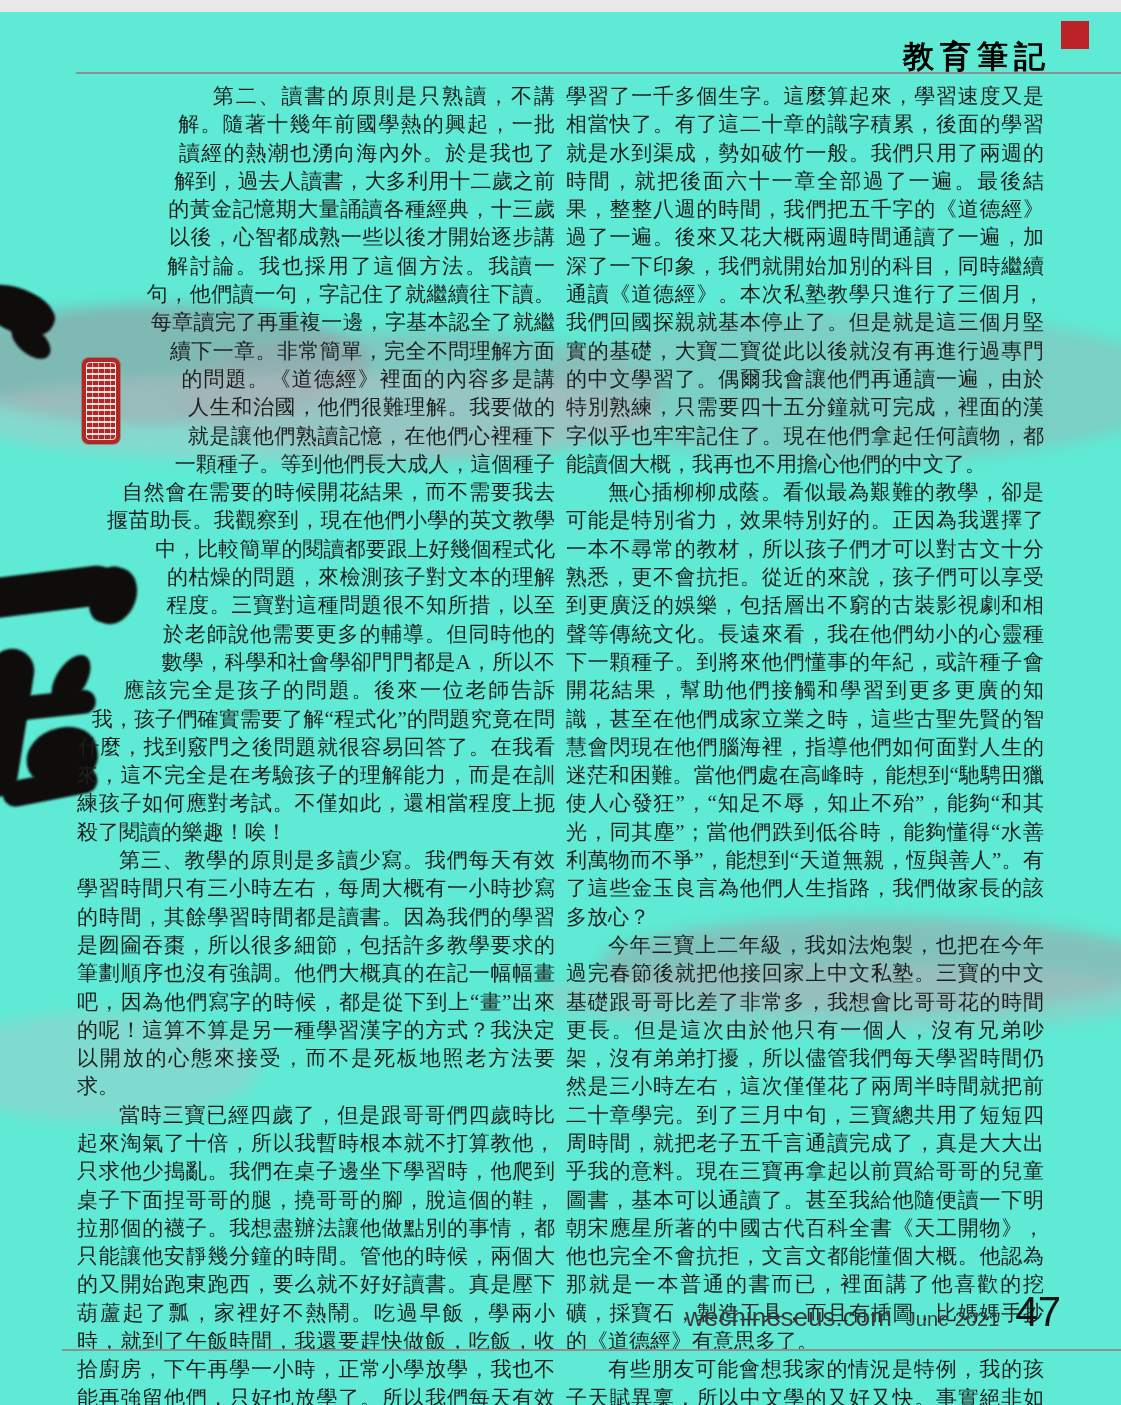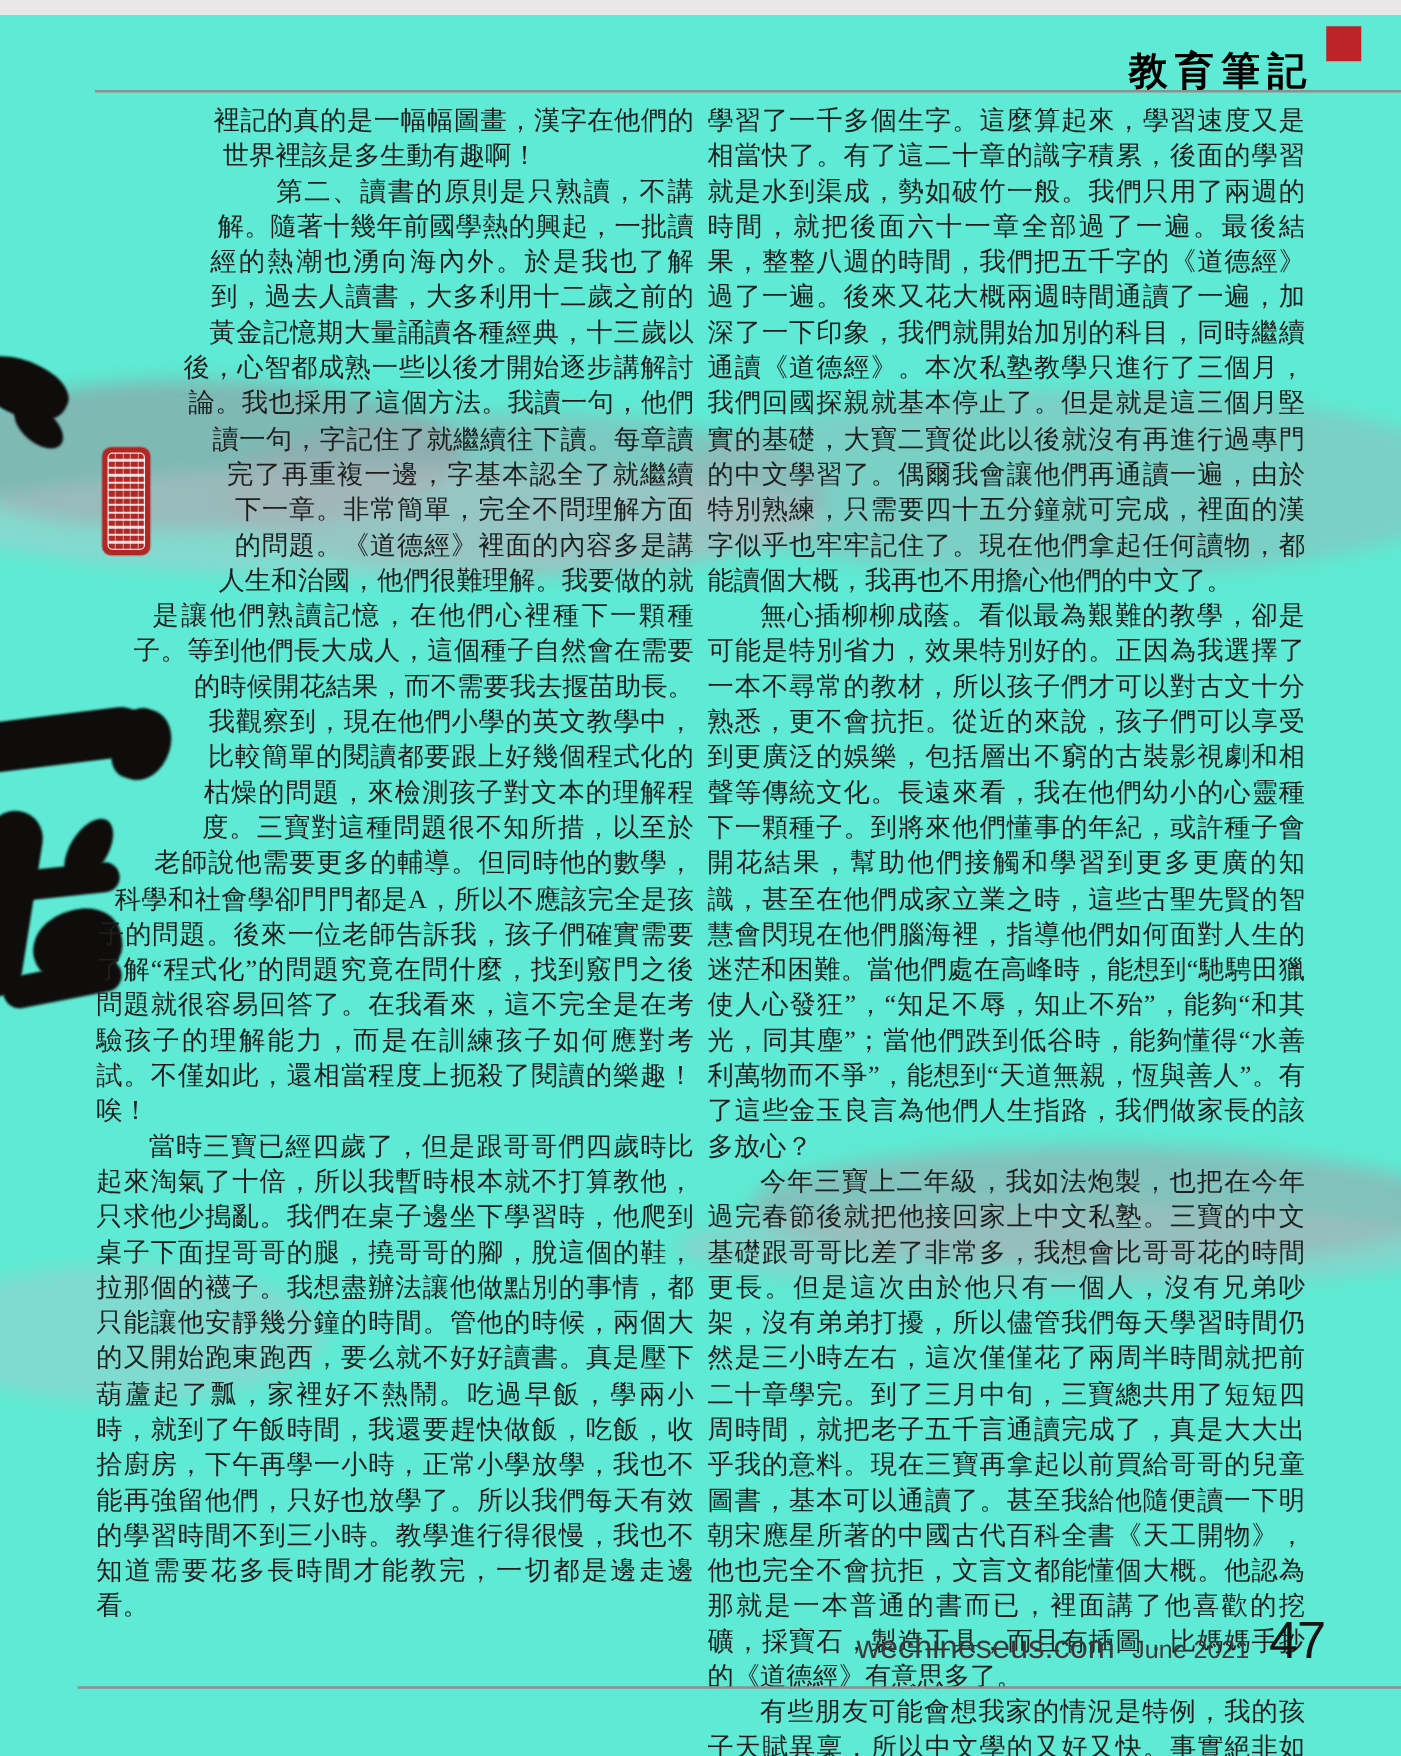--- a/index.html
+++ b/index.html
@@ -102,22 +102,22 @@
   </div>
 
   <div class="header">
     <div class="header-title">教育筆記</div>
     <div class="header-rule"></div>
   </div>
 
   <div class="content">
     <div class="col">
       <div class="wrap-shape"></div>
-      <p class="no-indent">裡記的真的是一幅幅圖畫，漢字在他們的世界裡該是多生動有趣啊！</p>
       <p>第二、讀書的原則是只熟讀，不講解。隨著十幾年前國學熱的興起，一批讀經的熱潮也湧向海內外。於是我也了解到，過去人讀書，大多利用十二歲之前的黃金記憶期大量誦讀各種經典，十三歲以後，心智都成熟一些以後才開始逐步講解討論。我也採用了這個方法。我讀一句，他們讀一句，字記住了就繼續往下讀。每章讀完了再重複一邊，字基本認全了就繼續下一章。非常簡單，完全不問理解方面的問題。《道德經》裡面的內容多是講人生和治國，他們很難理解。我要做的就是讓他們熟讀記憶，在他們心裡種下一顆種子。等到他們長大成人，這個種子自然會在需要的時候開花結果，而不需要我去揠苗助長。我觀察到，現在他們小學的英文教學中，比較簡單的閱讀都要跟上好幾個程式化的枯燥的問題，來檢測孩子對文本的理解程度。三寶對這種問題很不知所措，以至於老師說他需要更多的輔導。但同時他的數學，科學和社會學卻門門都是A，所以不應該完全是孩子的問題。後來一位老師告訴我，孩子們確實需要了解“程式化”的問題究竟在問什麼，找到竅門之後問題就很容易回答了。在我看來，這不完全是在考驗孩子的理解能力，而是在訓練孩子如何應對考試。不僅如此，還相當程度上扼殺了閱讀的樂趣！唉！</p>
+      <p>第三、教學的原則是多讀少寫。我們每天有效學習時間只有三小時左右，每周大概有一小時抄寫的時間，其餘學習時間都是讀書。因為我們的學習是囫圇吞棗，所以很多細節，包括許多教學要求的筆劃順序也沒有強調。他們大概真的在記一幅幅畫吧，因為他們寫字的時候，都是從下到上“畫”出來的呢！這算不算是另一種學習漢字的方式？我決定以開放的心態來接受，而不是死板地照老方法要求。</p>
       <p>當時三寶已經四歲了，但是跟哥哥們四歲時比起來淘氣了十倍，所以我暫時根本就不打算教他，只求他少搗亂。我們在桌子邊坐下學習時，他爬到桌子下面捏哥哥的腿，撓哥哥的腳，脫這個的鞋，拉那個的襪子。我想盡辦法讓他做點別的事情，都只能讓他安靜幾分鐘的時間。管他的時候，兩個大的又開始跑東跑西，要么就不好好讀書。真是壓下葫蘆起了瓢，家裡好不熱鬧。吃過早飯，學兩小時，就到了午飯時間，我還要趕快做飯，吃飯，收拾廚房，下午再學一小時，正常小學放學，我也不能再強留他們，只好也放學了。所以我們每天有效的學習時間不到三小時。教學進行得很慢，我也不知道需要花多長時間才能教完，一切都是邊走邊看。</p>
 
     </div>
     <div class="col">
       <p class="no-indent">學習了一千多個生字。這麼算起來，學習速度又是相當快了。有了這二十章的識字積累，後面的學習就是水到渠成，勢如破竹一般。我們只用了兩週的時間，就把後面六十一章全部過了一遍。最後結果，整整八週的時間，我們把五千字的《道德經》過了一遍。後來又花大概兩週時間通讀了一遍，加深了一下印象，我們就開始加別的科目，同時繼續通讀《道德經》。本次私塾教學只進行了三個月，我們回國探親就基本停止了。但是就是這三個月堅實的基礎，大寶二寶從此以後就沒有再進行過專門的中文學習了。偶爾我會讓他們再通讀一遍，由於特別熟練，只需要四十五分鐘就可完成，裡面的漢字似乎也牢牢記住了。現在他們拿起任何讀物，都能讀個大概，我再也不用擔心他們的中文了。</p>
       <p>無心插柳柳成蔭。看似最為艱難的教學，卻是可能是特別省力，效果特別好的。正因為我選擇了一本不尋常的教材，所以孩子們才可以對古文十分熟悉，更不會抗拒。從近的來說，孩子們可以享受到更廣泛的娛樂，包括層出不窮的古裝影視劇和相聲等傳統文化。長遠來看，我在他們幼小的心靈種下一顆種子。到將來他們懂事的年紀，或許種子會開花結果，幫助他們接觸和學習到更多更廣的知識，甚至在他們成家立業之時，這些古聖先賢的智慧會閃現在他們腦海裡，指導他們如何面對人生的迷茫和困難。當他們處在高峰時，能想到“馳騁田獵使人心發狂”，“知足不辱，知止不殆”，能夠“和其光，同其塵”；當他們跌到低谷時，能夠懂得“水善利萬物而不爭”，能想到“天道無親，恆與善人”。有了這些金玉良言為他們人生指路，我們做家長的該多放心？</p>
       <p>今年三寶上二年級，我如法炮製，也把在今年過完春節後就把他接回家上中文私塾。三寶的中文基礎跟哥哥比差了非常多，我想會比哥哥花的時間更長。但是這次由於他只有一個人，沒有兄弟吵架，沒有弟弟打擾，所以儘管我們每天學習時間仍然是三小時左右，這次僅僅花了兩周半時間就把前二十章學完。到了三月中旬，三寶總共用了短短四周時間，就把老子五千言通讀完成了，真是大大出乎我的意料。現在三寶再拿起以前買給哥哥的兒童圖書，基本可以通讀了。甚至我給他隨便讀一下明朝宋應星所著的中國古代百科全書《天工開物》，他也完全不會抗拒，文言文都能懂個大概。他認為那就是一本普通的書而已，裡面講了他喜歡的挖礦，採寶石，製造工具，而且有插圖，比媽媽手抄的《道德經》有意思多了。</p>
       <p>有些朋友可能會想我家的情況是特例，我的孩子天賦異稟，所以中文學的又好又快。事實絕非如此。正如我前文所說，讀經的熱潮早已在這二十年左右影響了近百萬的海內外孩子了。這麼多年的實踐證明所有的孩子都能夠從此受益。有更多的家長比我做得好又堅持的時間長，他們的孩子是更加有福氣的。</p>
 
     </div>

